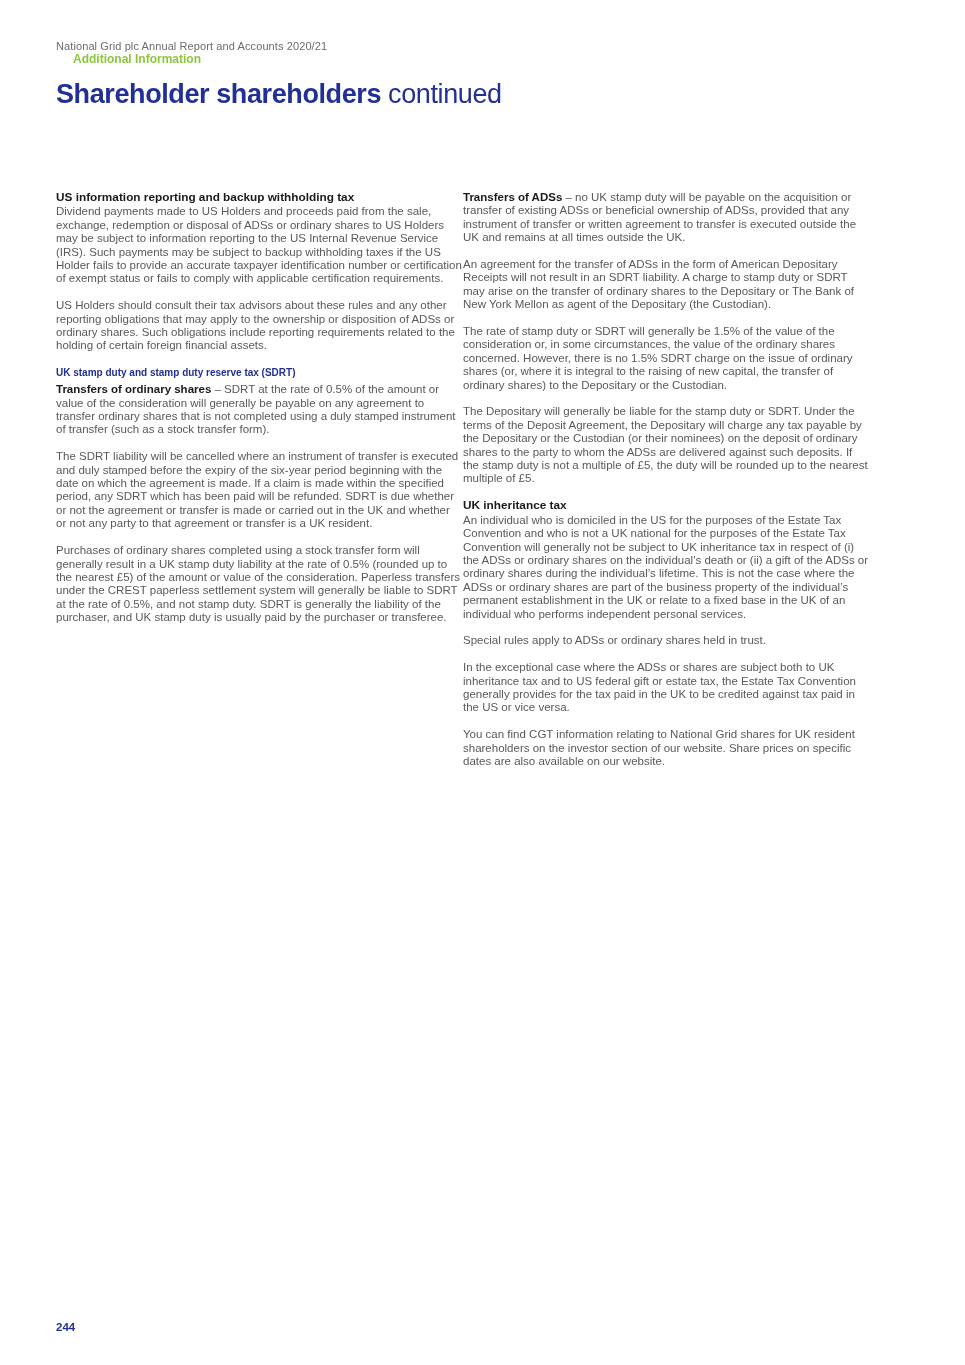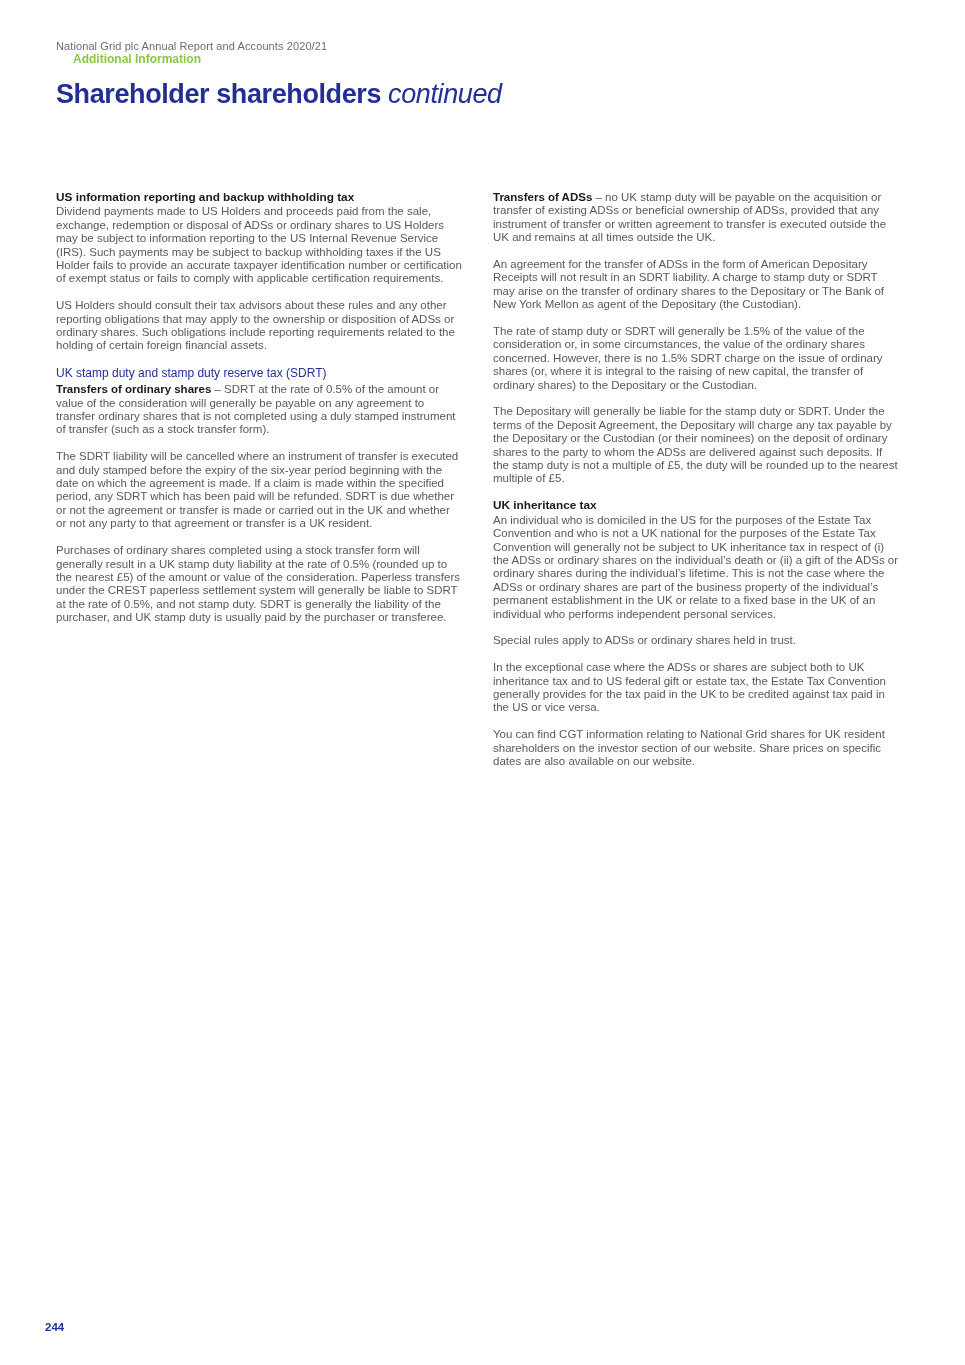--- a/index.html
+++ b/index.html
@@ -11,41 +11,41 @@
   }
   .page { width:965px; height:1365px; position:relative; background:#fff; overflow:hidden; }
 
   .header { padding:40px 75px 0 56px; display:flex; justify-content:space-between; align-items:baseline;flex-direction:column; }
   .header-meta { font-size:11px; color:#6b6c6f; letter-spacing:0.1px; }
   .header-tag  { font-size:12px; font-weight:bold; color:var(--brand-green,#8cc63f); width:406px; margin-left:17px; }
   .header-tag-wrap { width:486px; }
 
   .page-title { margin:13px 0 0 56px; font-size:27px; color:var(--brand-blue,#222f94); letter-spacing:-0.4px; }
   .page-title .t-main { font-weight:bold; }
-  .page-title .t-suffix { font-weight:normal;font-style:italic; }
+  .page-title .t-suffix { font-weight:normal; }
 
   .columns {
     margin:81px 0 0 56px;
-    display:grid; grid-template-columns:406px 406px; column-gap:31px;
+    display:grid; grid-template-columns:406px 406px; column-gap:1px;
     align-items:start;
   }
   .col { font-size:11.5px; line-height:13.4px; color:var(--body-text,#58595b); }
   .col p { margin:0 0 13.4px 0; }
   .h-black {
     font-weight:bold; color:var(--heading-text,#1a1a1a);
     font-size:11.8px; line-height:13.4px; margin:0 0 1px 0;
   }
   .h-blue {
-    font-weight:normal; color:var(--brand-blue,#222f94);
-    font-size:12px; line-height:14px; margin:0 0 3px 0;
+    font-weight:bold; color:var(--brand-blue,#222f94);
+    font-size:10px; line-height:14px; margin:0 0 3px 0;
   }
   .lead { font-weight:bold; color:var(--heading-text,#1a1a1a); }
 
   .footer-pagenum {
-    position:absolute; left:45px; bottom:32px;
+    position:absolute; left:56px; bottom:32px;
     font-size:11.5px; font-weight:bold; color:var(--brand-blue,#222f94);
   }
 </style>
 </head>
 <body>
 
 <div class="page">
 
   <div class="header">
     <div class="header-meta">National Grid plc Annual Report and Accounts 2020/21</div>

